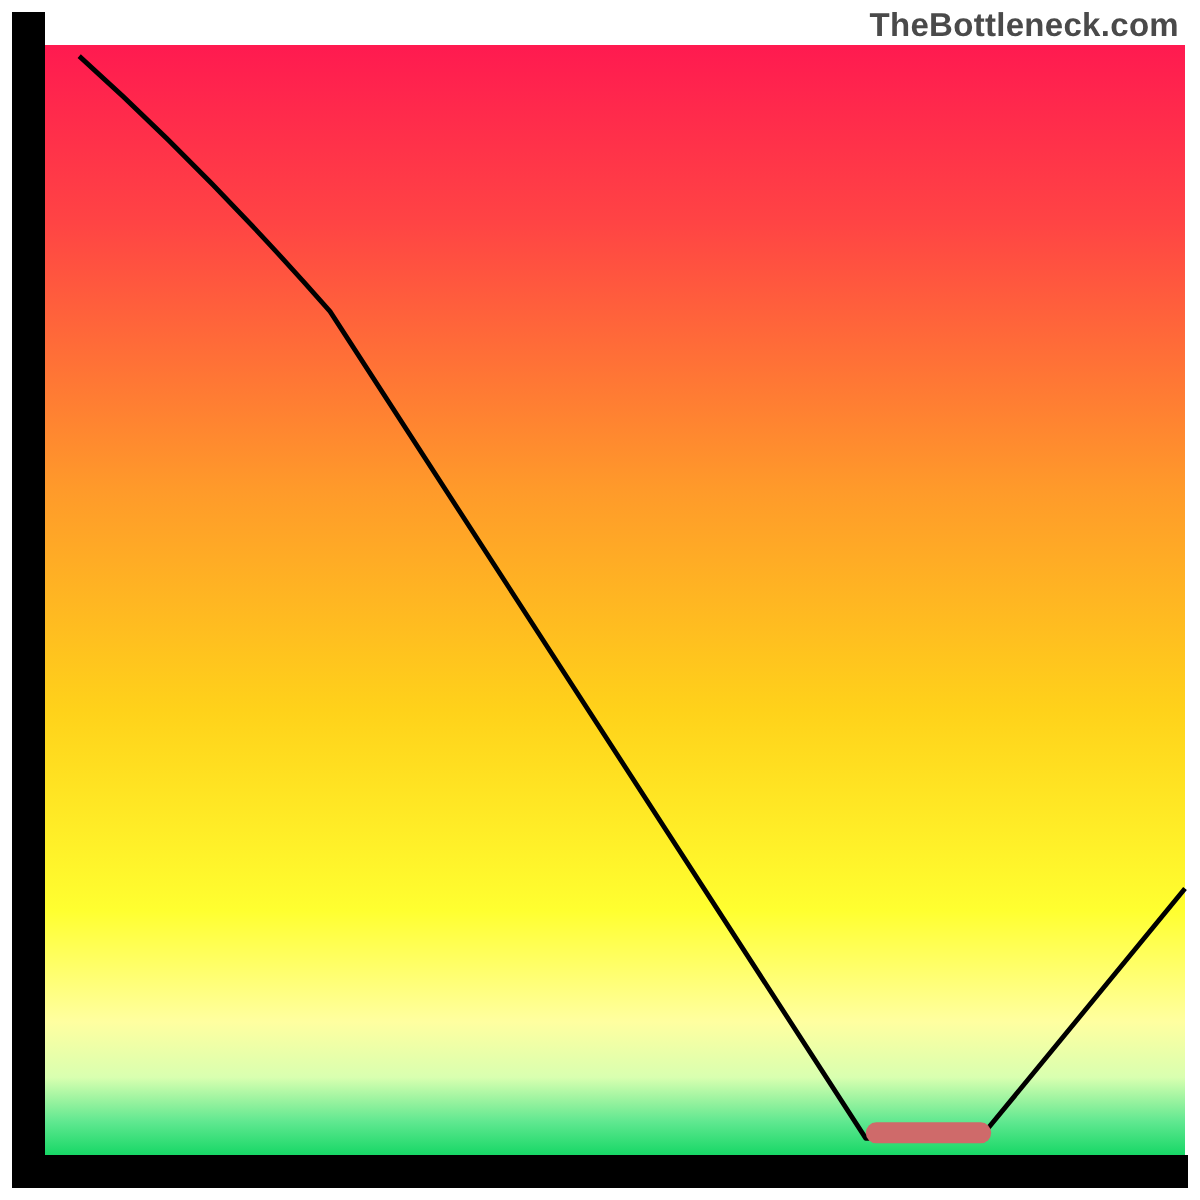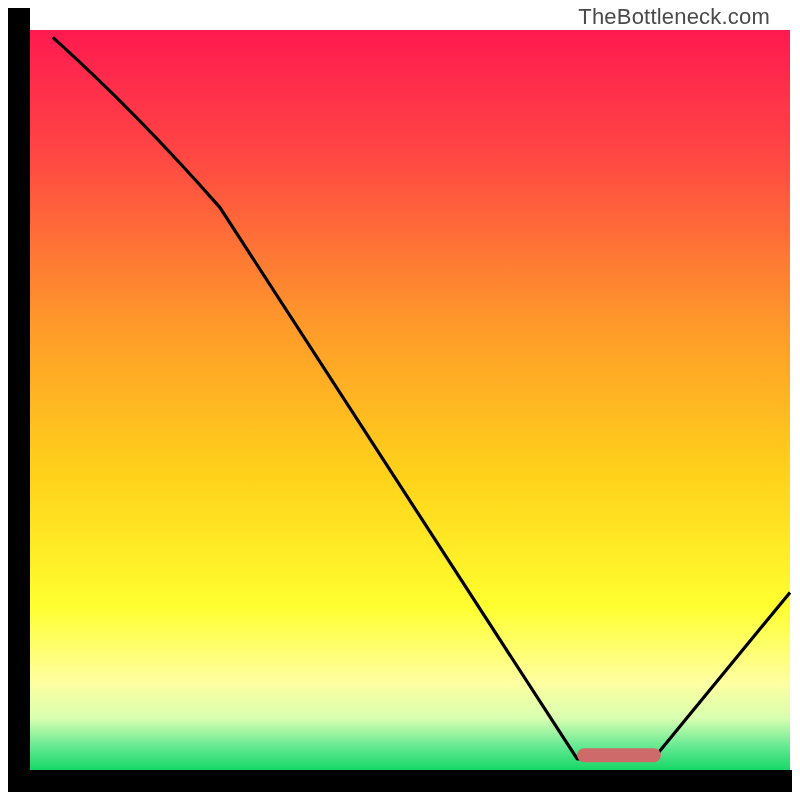--- a/index.html
+++ b/index.html
@@ -11,23 +11,23 @@
     font-family: Arial, Helvetica, sans-serif;
   }
   .container {
     position: relative;
     width: 800px;
     height: 800px;
   }
   .watermark {
     position: absolute;
     top: 4px;
-    right: 30px;
+    right: 14px;
     font-size: 22px;
-    font-weight: 400;
+    font-weight: 700;
     color: #4a4a4a;
     letter-spacing: 0.2px;
   }
   svg {
     display: block;
   }
 </style>
 </head>
 <body>
 

